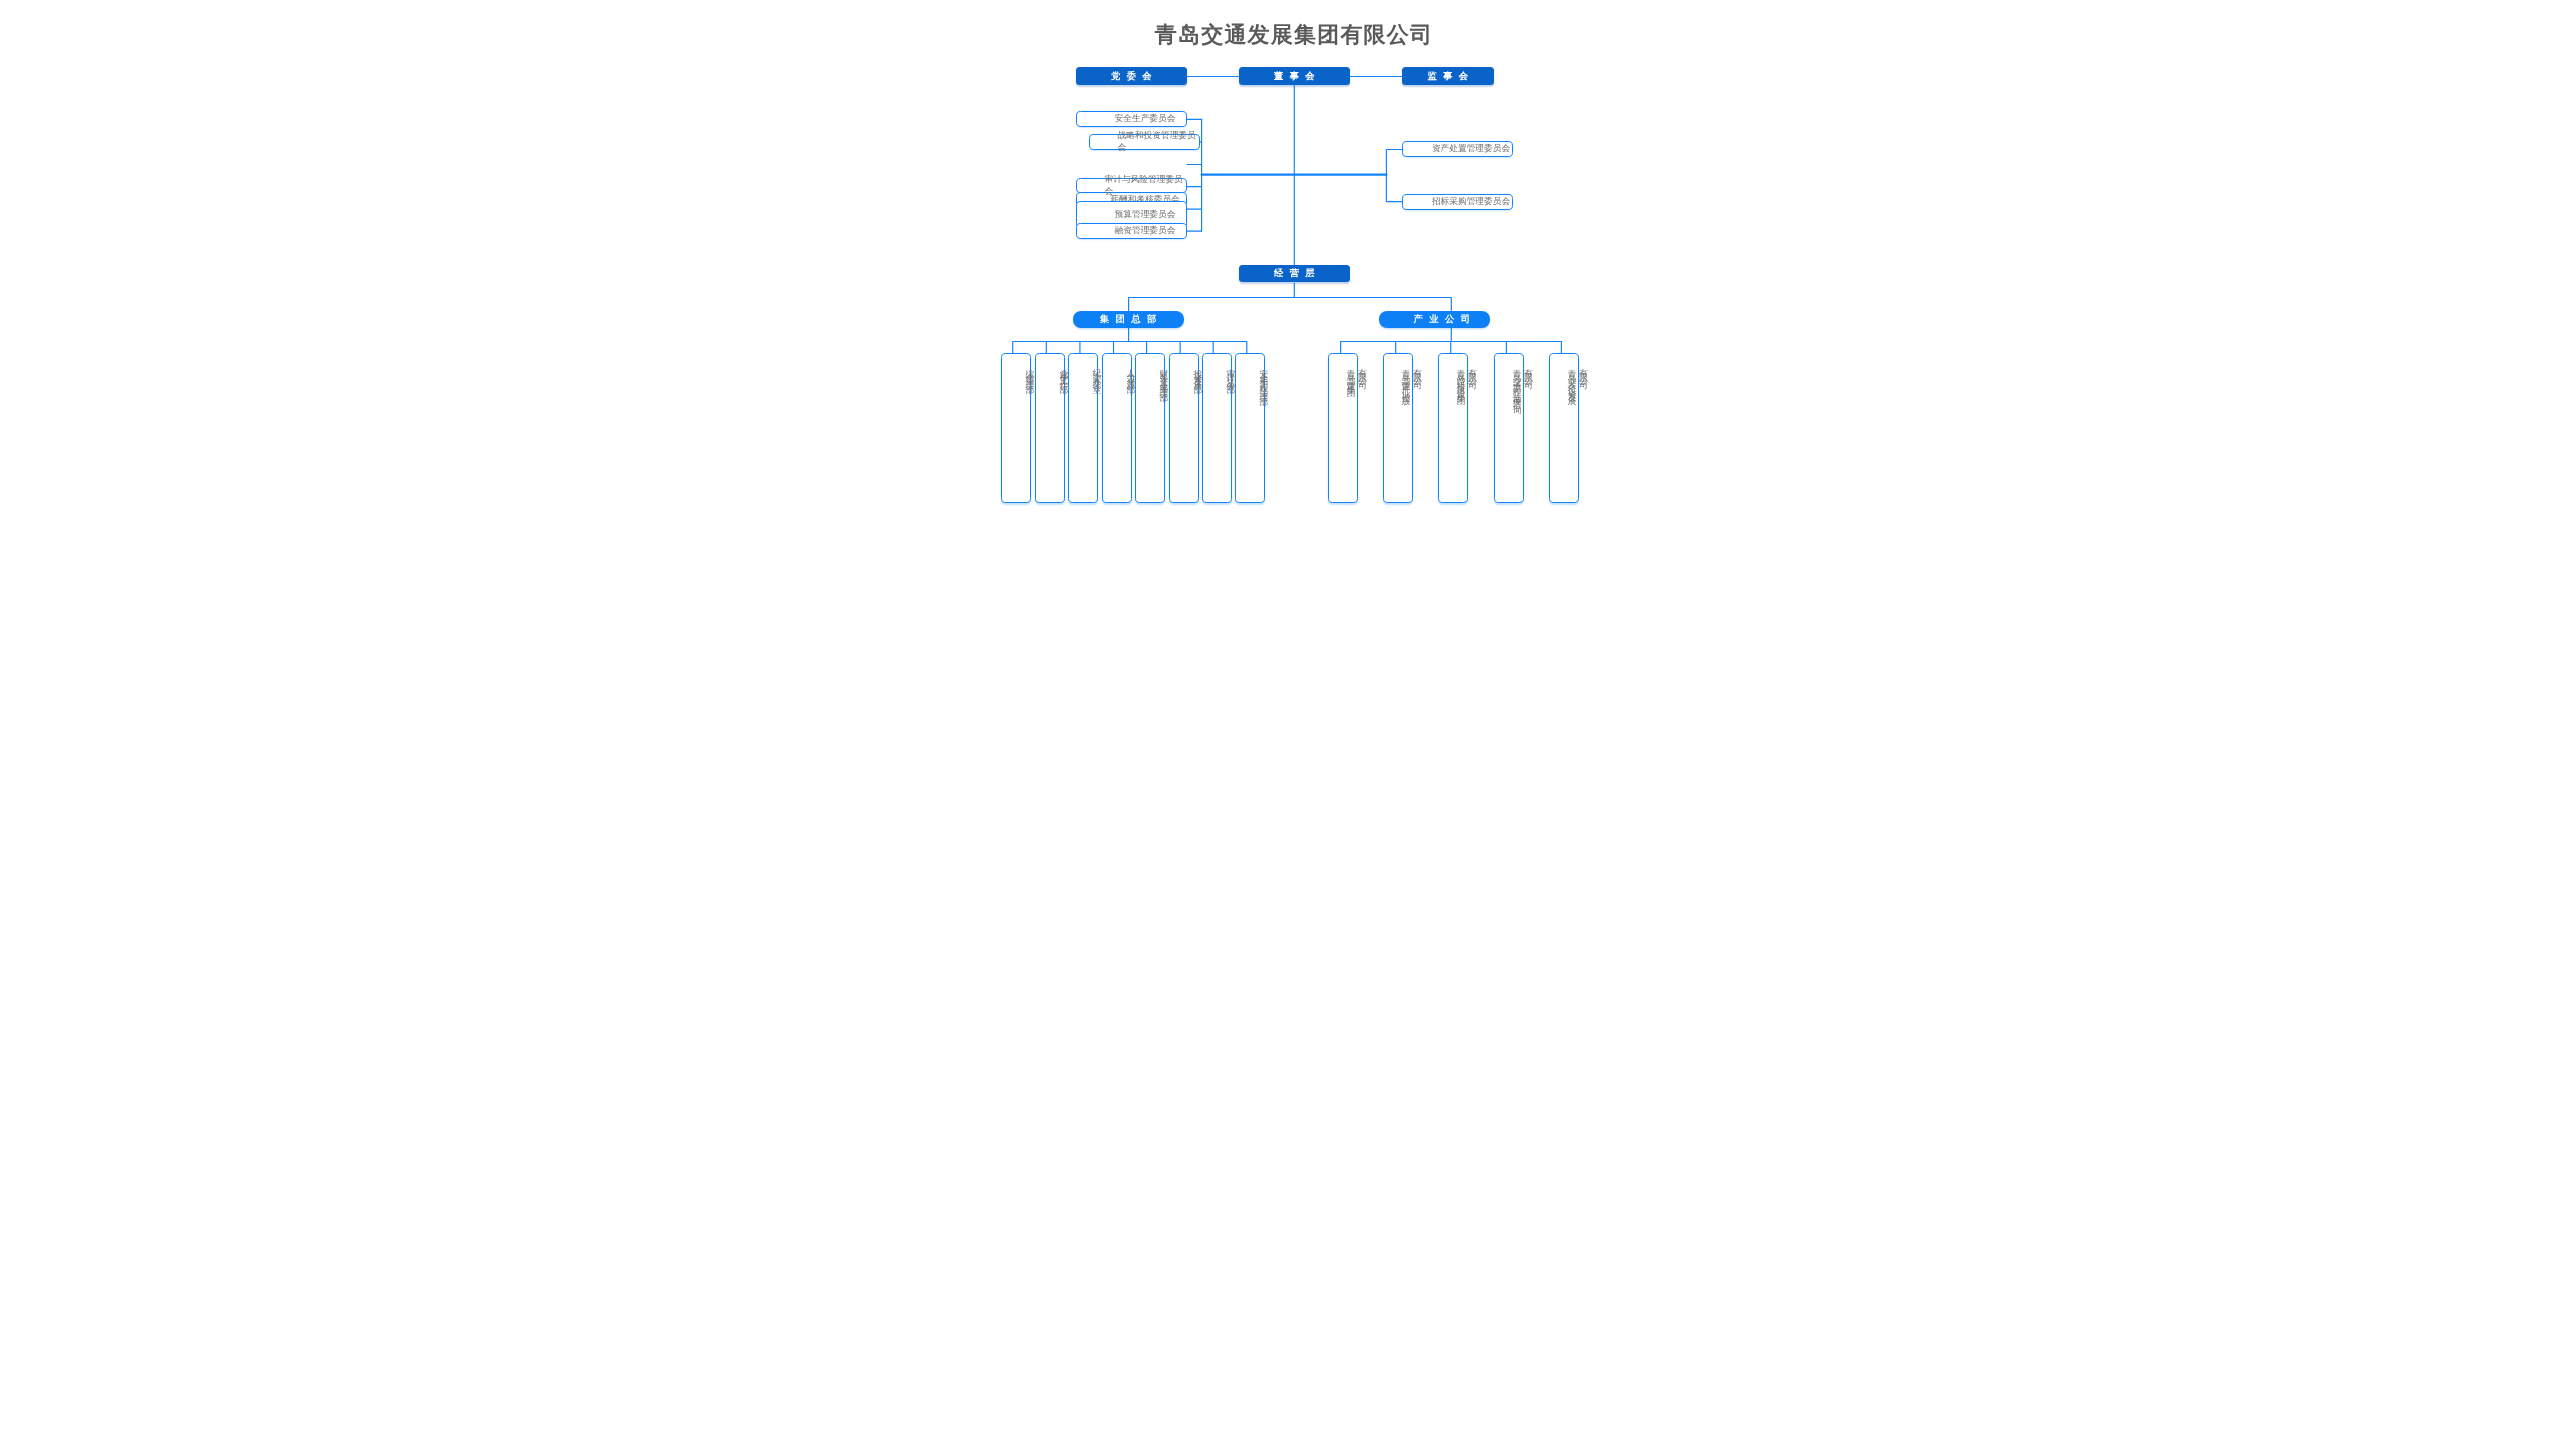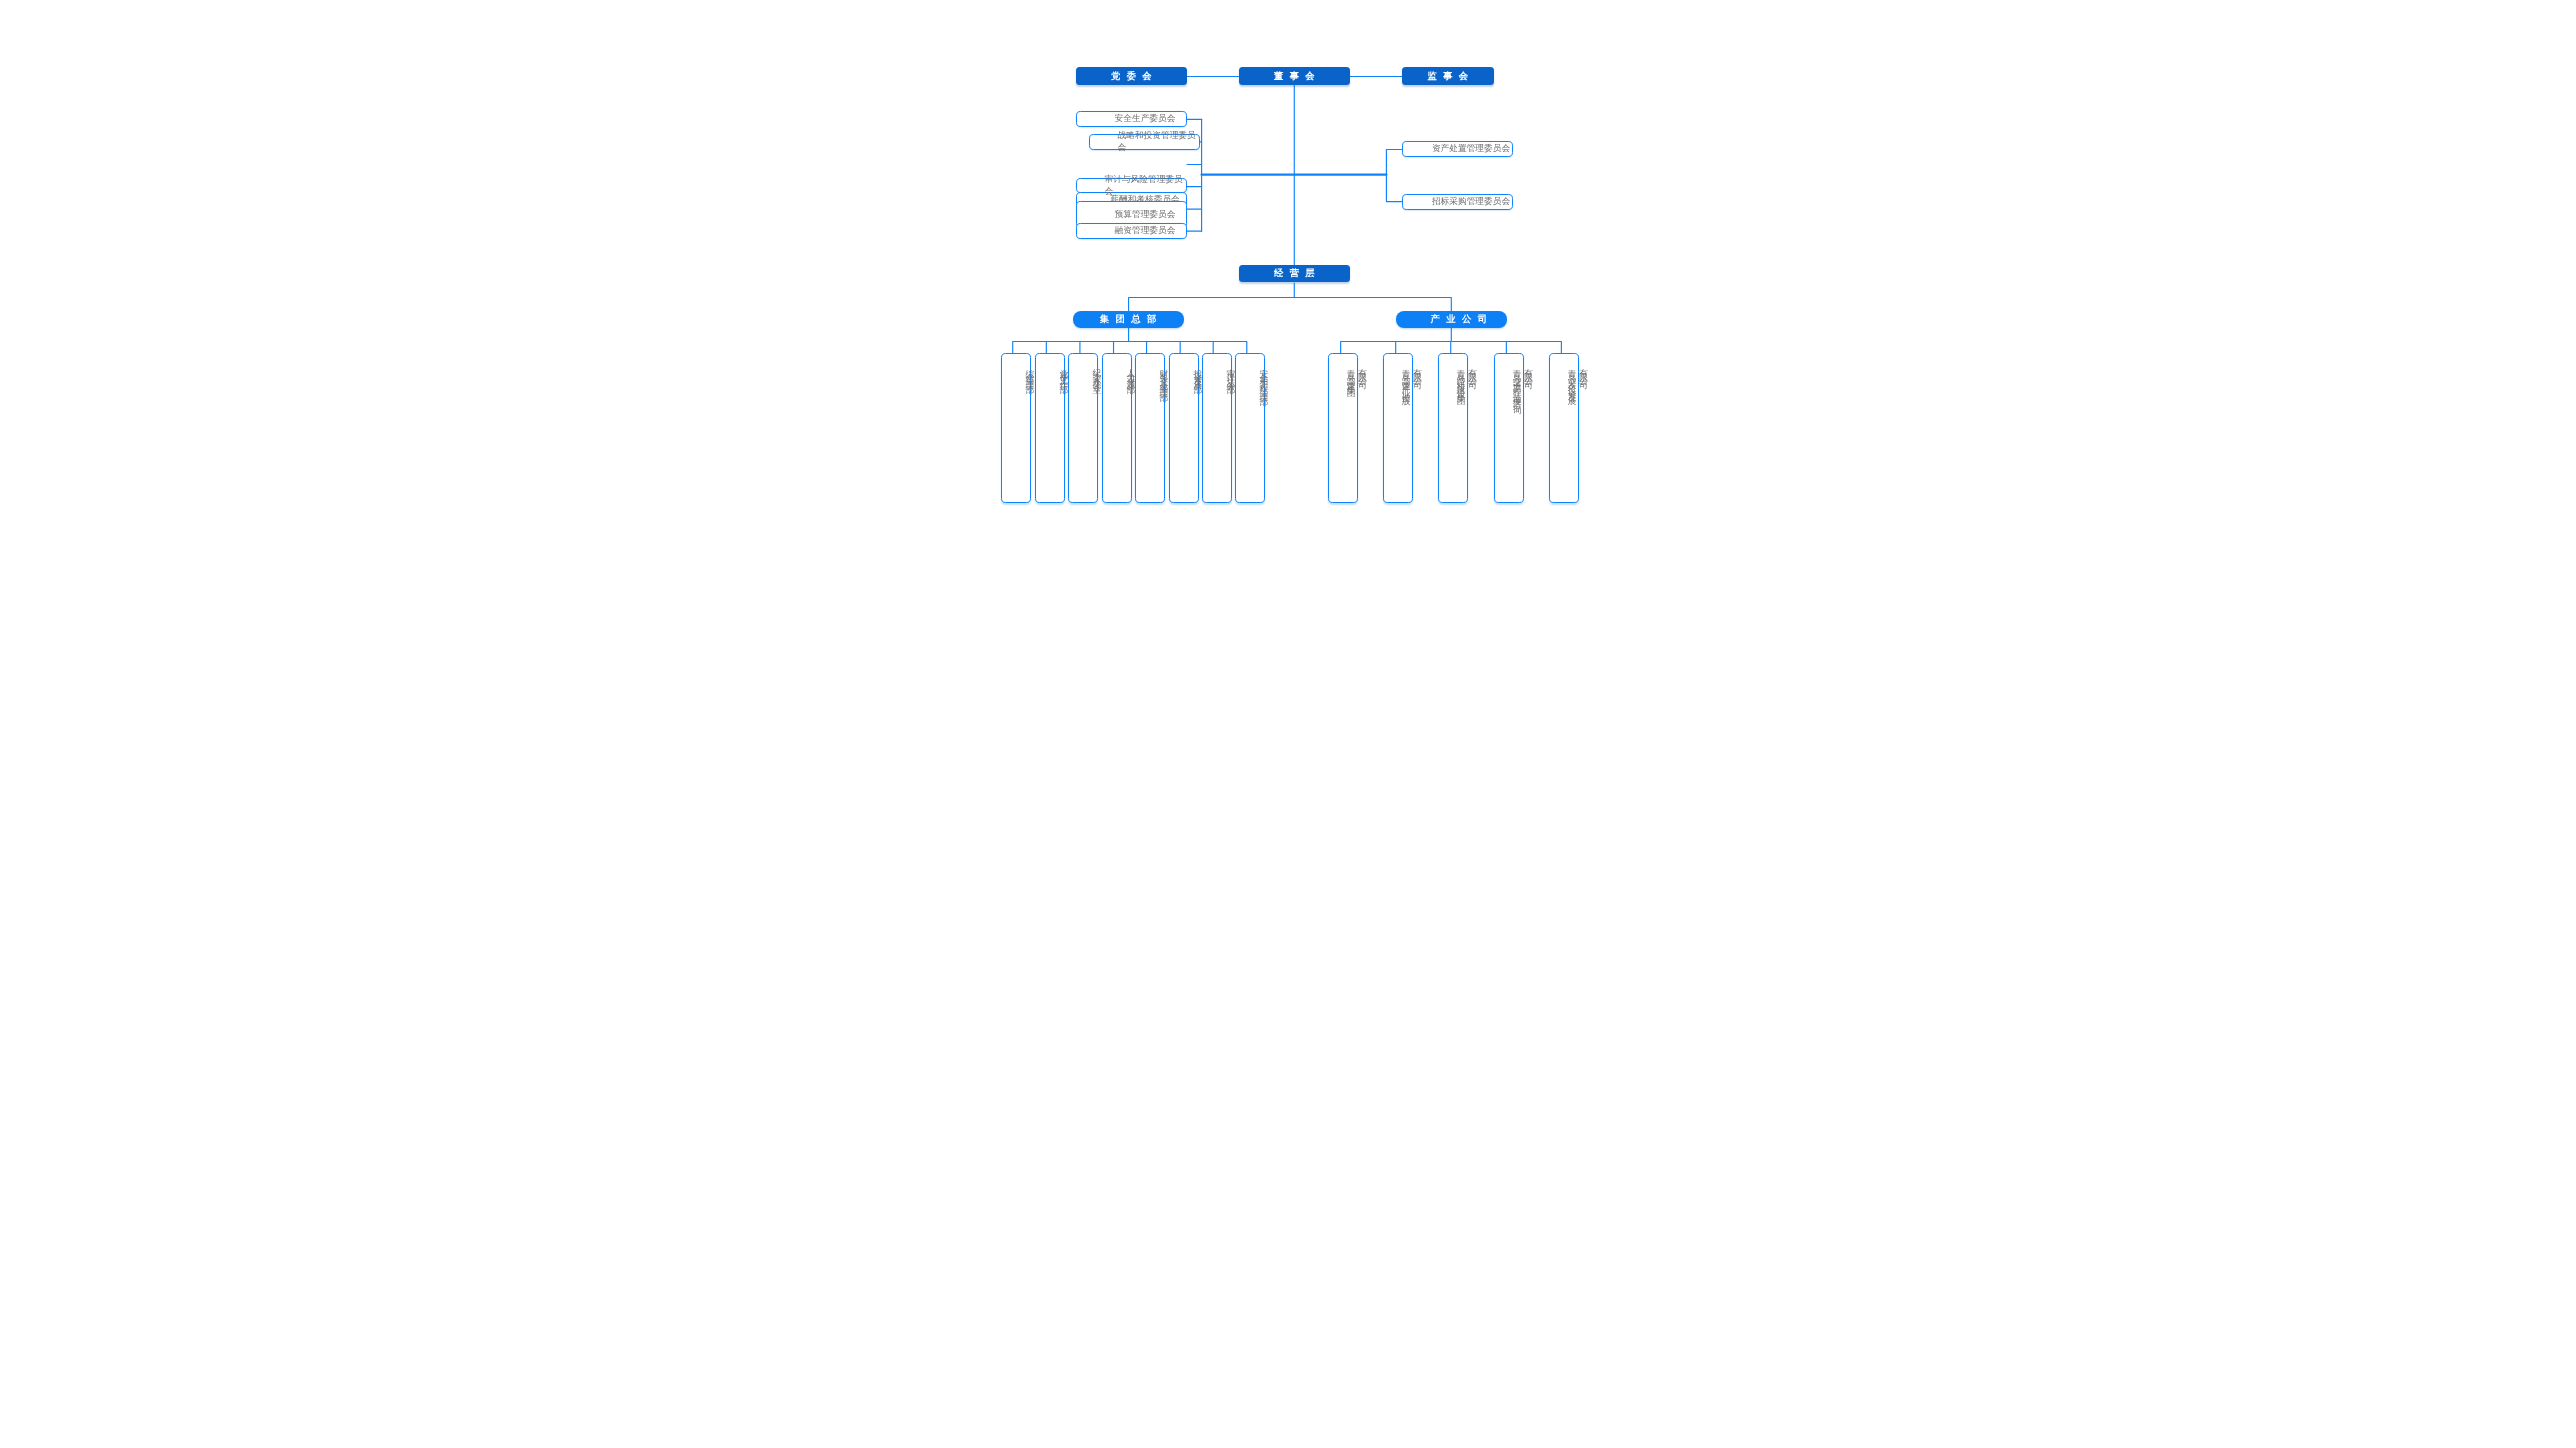--- a/index.html
+++ b/index.html
@@ -88,20 +88,21 @@
     letter-spacing: 4px;
     line-height: 11.6px;
     white-space: pre-line;
   }
 </style>
 </head>
 <body>
 
 <div class="canvas">
 
+  <div class="title">青岛交通发展集团有限公司</div>
 
   <svg class="connectors" viewBox="0 0 1600 900" fill="none" stroke="#1083fa" stroke-width="2" stroke-linecap="round" stroke-linejoin="round">
 
     <path d="M625 131.5 H714"></path>
     <path d="M906 131.5 H996"></path>
 
     <path d="M810 147 V458"></path>
 
     <path d="M625 205.5 H650"></path>
     <path d="M625 244.5 H650"></path>
@@ -144,21 +145,21 @@
   <div class="node wbox" style="left:251px; top:178px; width:111px; height:15px;">审计与风险管理委员会</div>
   <div class="node wbox" style="left:251px; top:201px; width:111px; height:27px;">预算管理委员会</div>
   <div class="node wbox" style="left:251px; top:223px; width:111px; height:15.6px;">融资管理委员会</div>
 
   <div class="node wbox" style="left:577px; top:141px; width:111px; height:15.6px;">资产处置管理委员会</div>
   <div class="node wbox" style="left:577px; top:194px; width:111px; height:15.6px;">招标采购管理委员会</div>
 
   <div class="node lvl1" style="left:414px; top:265px; width:111px; height:17.4px;">经营层</div>
 
   <div class="node lvl2" style="left:248px; top:311px; width:111px; height:17px;">集团总部</div>
-  <div class="node lvl2" style="left:571px; top:311px; width:111px; height:17px;padding-left:22px;">产业公司</div>
+  <div class="node lvl2" style="left:554px; top:311px; width:111px; height:17px;padding-left:22px;">产业公司</div>
 
   <div class="node vbox" style="left:176px; top:353px; width:23px; height:150px;">
     <span class="vtext">综合管理部</span>
     </div>
   <div class="node vbox" style="left:210px; top:353px; width:23px; height:150px;">
     <span class="vtext">党群工作部</span>
     </div>
   <div class="node vbox" style="left:243px; top:353px; width:23px; height:150px;">
     <span class="vtext">纪委办公室</span>
     </div>

